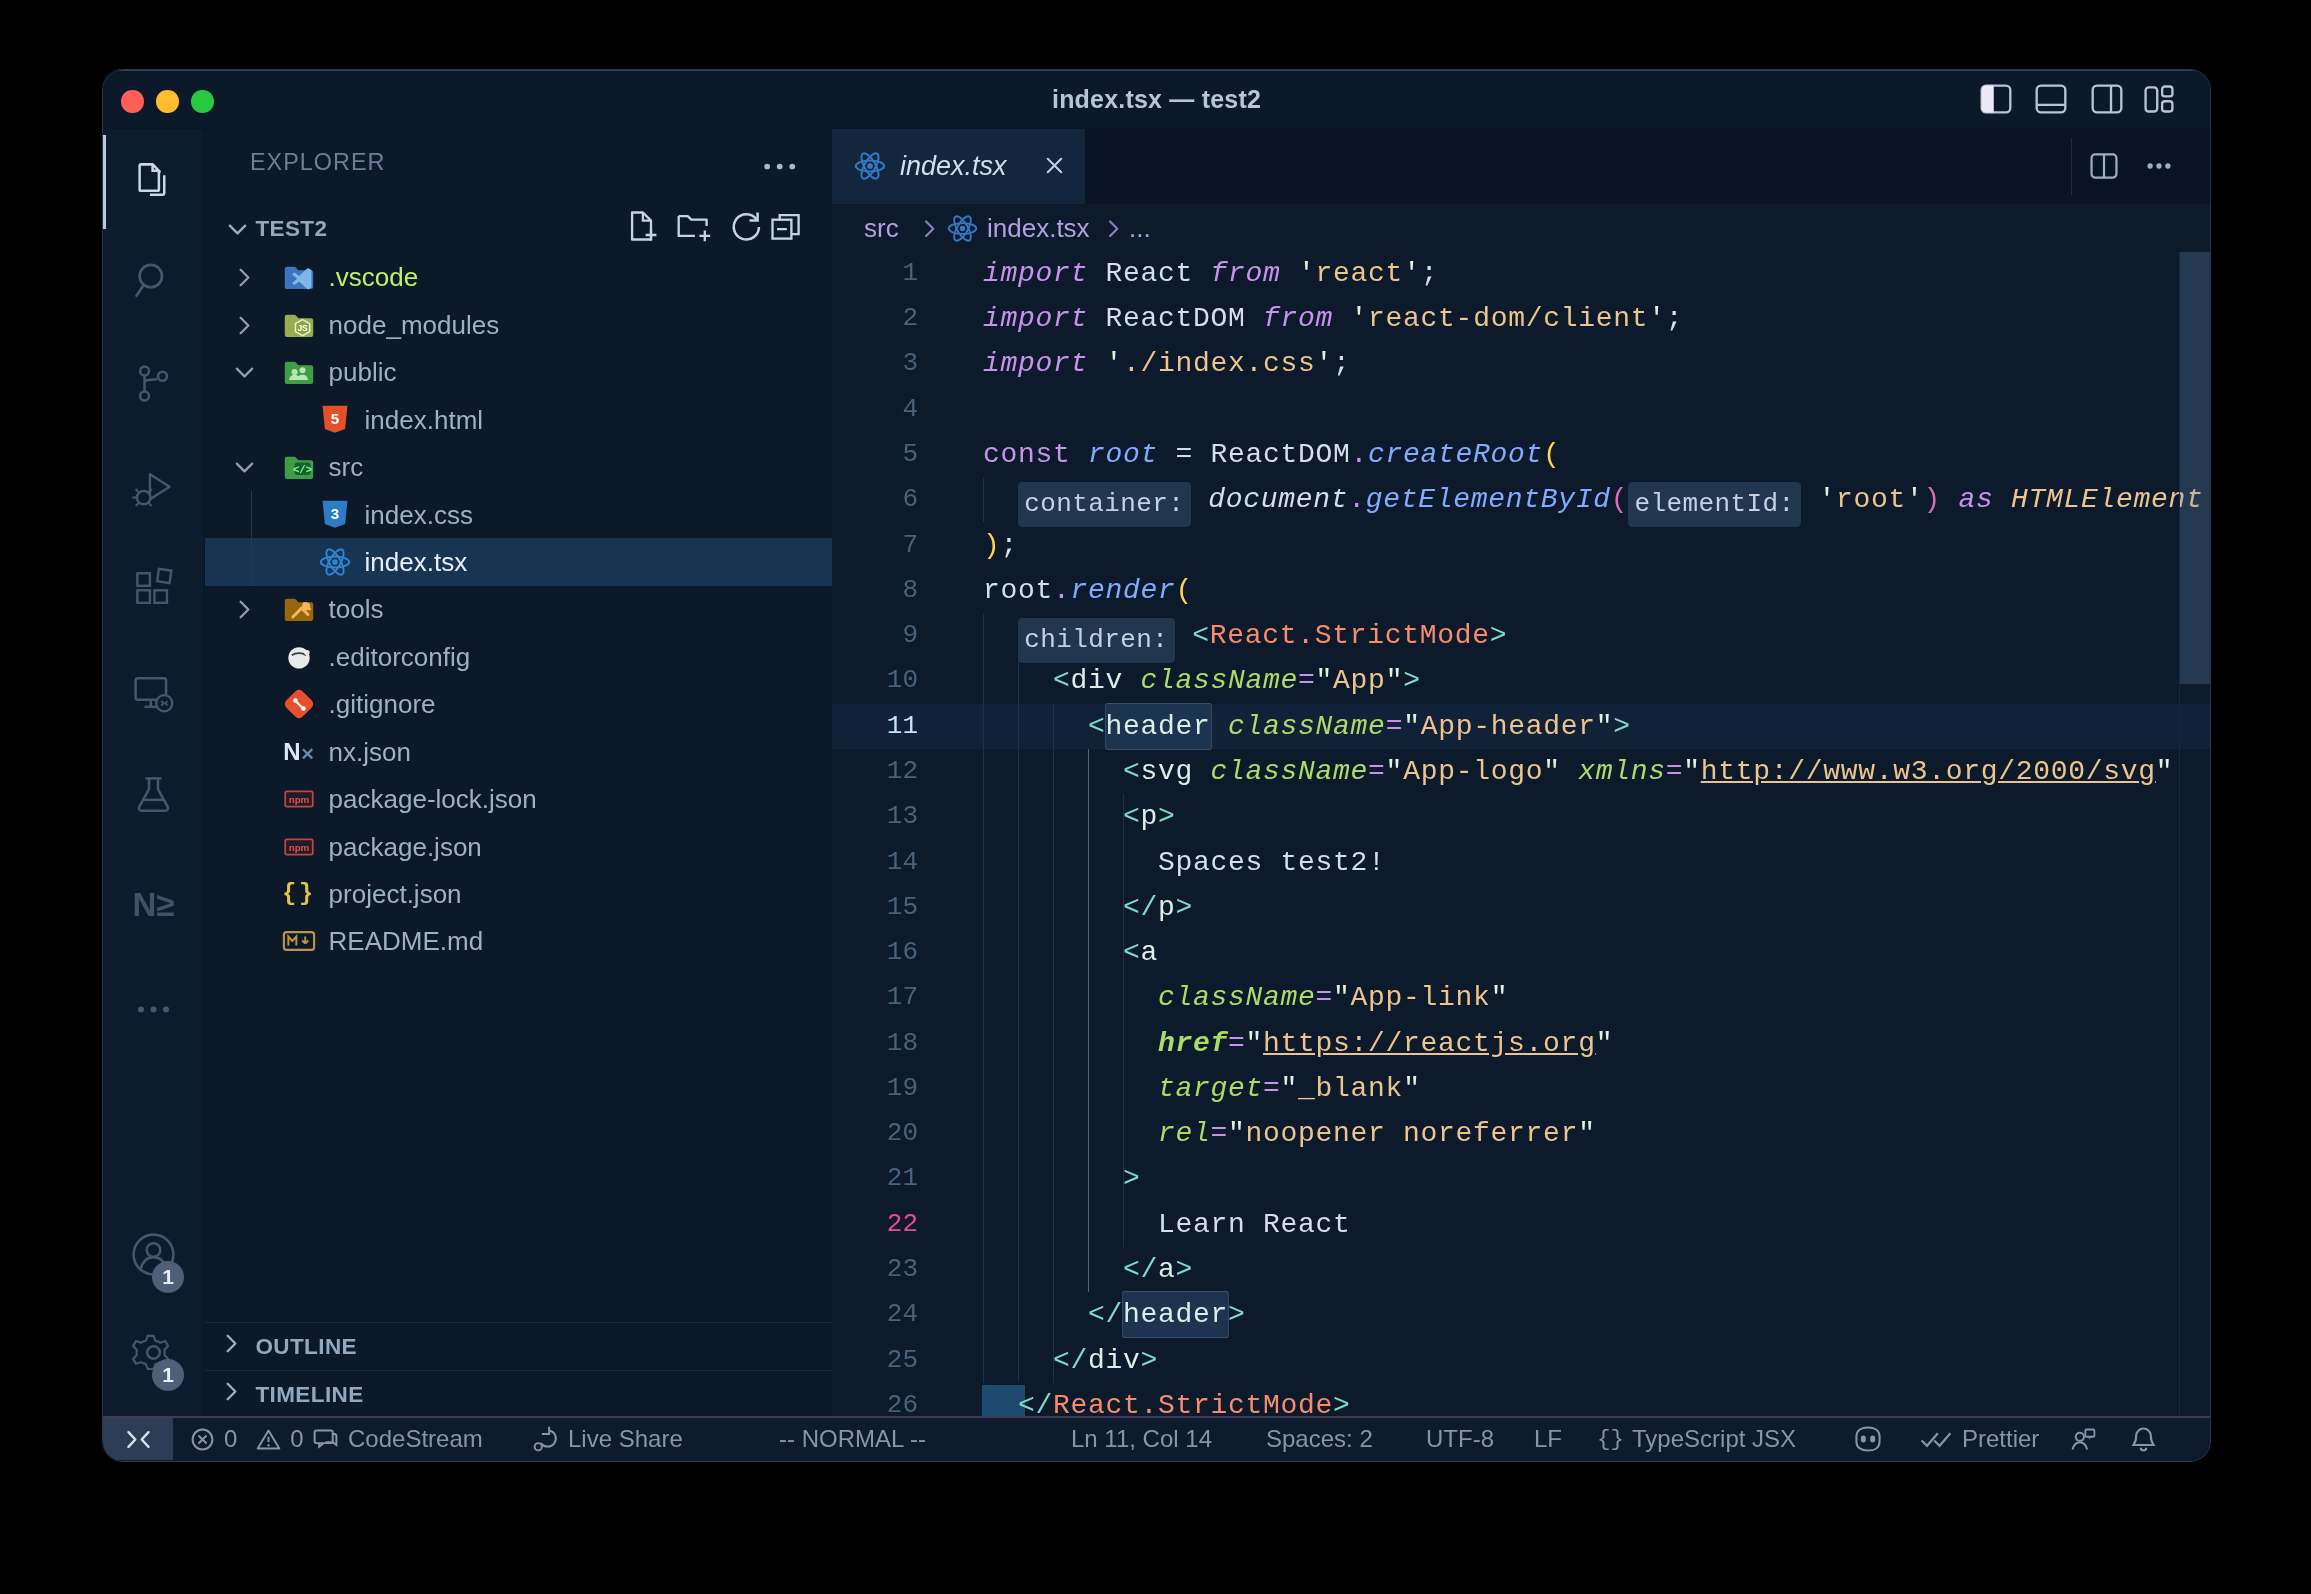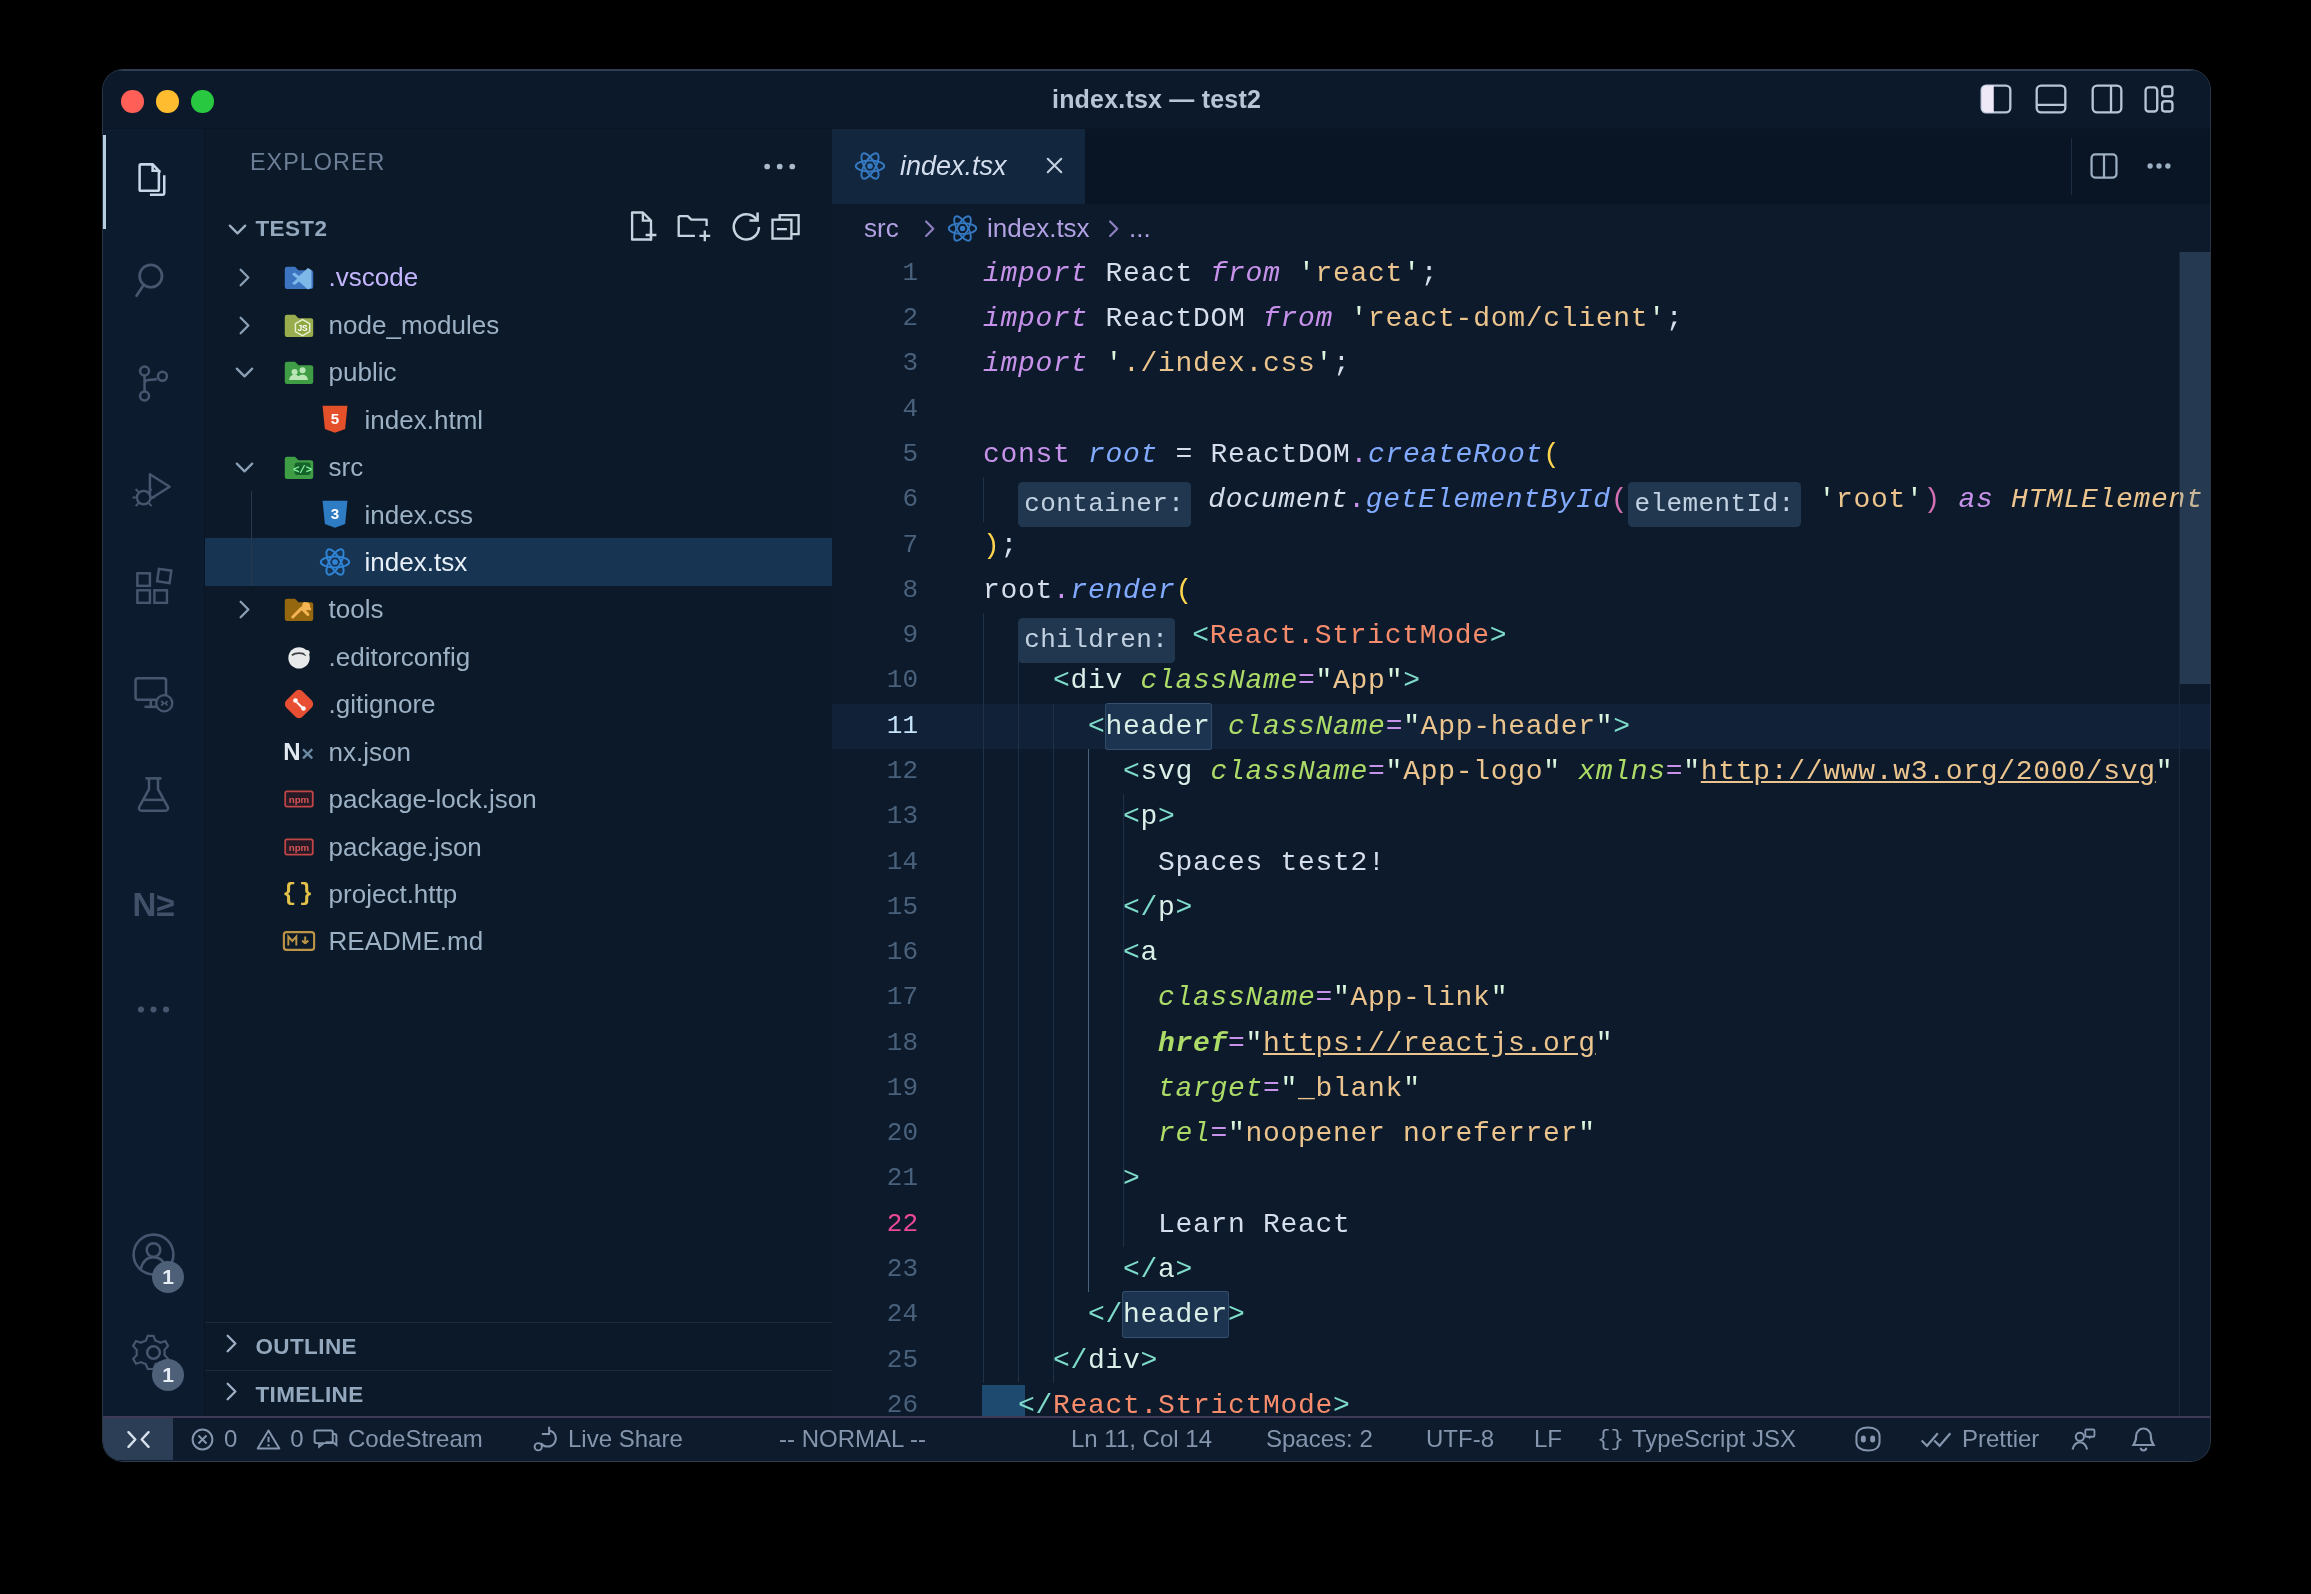--- a/index.html
+++ b/index.html
@@ -187,21 +187,21 @@
         <svg width="25" height="25" viewBox="0 0 26 26" fill="none" style="">
           <polyline points="9,5 17,13 9,21" stroke="#8ba0b5" stroke-width="2.4" stroke-linecap="round" stroke-linejoin="round"></polyline>
         </svg>
         <div style="width:25px"></div>
         <div class="ticon">
           <svg width="34" height="32" viewBox="0 0 36 36" fill="none" style="">
             <path d="M2 9 a2.5 2.5 0 0 1 2.5 -2.5 h9 l4 4 h14 a2.5 2.5 0 0 1 2.5 2.5 v16 a2.5 2.5 0 0 1 -2.5 2.5 h-27 a2.5 2.5 0 0 1 -2.5 -2.5 z" fill="#3d74c0"></path>
             <path d="M28 8 l-10 9 -5 -4 -3 2 6 5 -6 5 3 2 5 -4 10 9 4 -2 v-20 z" fill="#7db8e8"></path>
           </svg>
         </div>
-        <span style="color:#c4b5fd">.vscode</span>
+        <span style="color:#bef264">.vscode</span>
       </div>
 <div class="trow" style="top:172px;">
         <div style="width:27px"></div>
         <svg width="25" height="25" viewBox="0 0 26 26" fill="none" style="">
           <polyline points="9,5 17,13 9,21" stroke="#8ba0b5" stroke-width="2.4" stroke-linecap="round" stroke-linejoin="round"></polyline>
         </svg>
         <div style="width:25px"></div>
         <div class="ticon">
           <svg width="34" height="32" viewBox="0 0 36 36" fill="none" style="font-size:29px">
             <path d="M2 9 a2.5 2.5 0 0 1 2.5 -2.5 h9 l4 4 h14 a2.5 2.5 0 0 1 2.5 2.5 v16 a2.5 2.5 0 0 1 -2.5 2.5 h-27 a2.5 2.5 0 0 1 -2.5 -2.5 z" fill="#9aad4e"></path>
@@ -337,21 +337,21 @@
             <text x="18" y="22.5" font-size="11" font-weight="bold" fill="#d95656" text-anchor="middle" font-family="Liberation Sans">npm</text>
           </svg>
         </div>
         <span>package.json</span>
       </div>
 <div class="trow" style="top:741px;">
         <div style="width:77px"></div>
         <div class="ticon">
           <div style="color:#e3c249;font-size:23.4px;font-weight:bold;font-family:Liberation Mono;letter-spacing:2.7px">{}</div>
         </div>
-        <span>project.http</span>
+        <span>project.json</span>
       </div>
 <div class="trow" style="top:788px;">
         <div style="width:77px"></div>
         <div class="ticon">
           <svg width="34" height="32" viewBox="0 0 38 36" fill="none" style="">
             <rect x="2" y="8" width="34" height="20" rx="3" stroke="#bd9546" stroke-width="2.4"></rect>
             <path d="M7 23 v-10 l4.5 5 4.5 -5 v10 M26 13 v8 m0 0 l-3.5 -3.5 M26 21 l3.5 -3.5" stroke="#bd9546" stroke-width="2.2" fill="none"></path>
           </svg>
         </div>
         <span>README.md</span>

